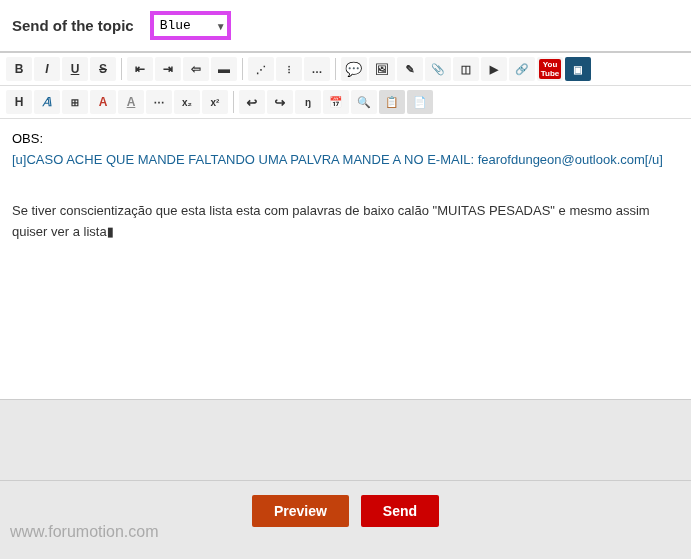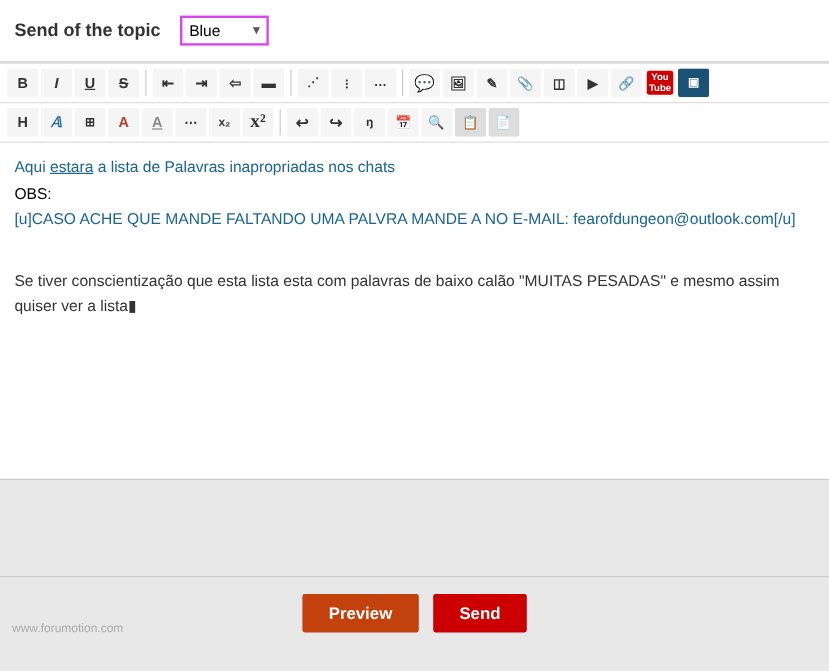--- a/index.html
+++ b/index.html
@@ -25,28 +25,29 @@
       color: #333;
       white-space: nowrap;
     }
     .top-bar-link {
       color: #7a3cb5;
       font-size: 13px;
       text-decoration: none;
       flex: 1;
     }
     .color-select {
-      border: 2px solid #d946ef;
+      border: 4px solid #d946ef;
       padding: 3px 20px 3px 6px;
       font-size: 13px;
       background: #fff;
       cursor: pointer;
       appearance: none;
       -webkit-appearance: none;
       min-width: 70px;
+      font-family: Liberation Mono, monospace;
     }
     .select-wrapper {
       position: relative;
       display: inline-block;
     }
     .select-wrapper::after {
       content: '▼';
       font-size: 10px;
       position: absolute;
       right: 5px;
@@ -201,46 +202,43 @@
   </div>
 
   <div class="toolbar-row2">
     <button class="toolbar-btn" style="font-weight:bold;font-size:12px;">H</button>
     <button class="toolbar-btn" style="font-style:italic;font-weight:bold;color:#1a6496;">𝔸</button>
     <button class="toolbar-btn" style="font-size:10px;">⊞</button>
     <button class="toolbar-btn" style="font-weight:bold;color:#c0392b;">A</button>
     <button class="toolbar-btn" style="font-weight:bold;color:#888;text-decoration:underline;">A</button>
     <button class="toolbar-btn" style="font-size:11px;">⋯</button>
     <button class="toolbar-btn" style="font-size:10px;">x₂</button>
-    <button class="toolbar-btn" style="font-size:16px;font-family:Liberation Serif, serif;">x²</button>
+    <button class="toolbar-btn" style="font-size:10px;">x²</button>
     <div class="toolbar-divider"></div>
     <button class="toolbar-btn" style="font-size:13px;">↩</button>
     <button class="toolbar-btn" style="font-size:13px;">↪</button>
     <button class="toolbar-btn" style="font-size:10px;">ŋ</button>
     <button class="toolbar-btn" style="font-size:11px;">📅</button>
     <button class="toolbar-btn" style="font-size:11px;">🔍</button>
     <button class="toolbar-btn" style="font-size:11px;background:#ddd;">📋</button>
     <button class="toolbar-btn" style="font-size:11px;background:#ddd;">📄</button>
   </div>
 
   <div class="editor-area" contenteditable="true" style="">
-    <div class="editor-line">
-      <span class="text-blue">Aqui <span class="editor-underline">estara</span> a lista de Palavras inapropriadas nos chats</span>
-    </div>
     <div class="obs-block">
       <span>OBS:</span><br>
       <span class="text-blue">[u]CASO ACHE QUE MANDE FALTANDO UMA PALVRA MANDE A NO E-MAIL: fearofdungeon@outlook.com[/u]</span>
     </div>
     <div class="editor-line">&nbsp;</div>
     <div class="editor-line">
       <span>Se tiver conscientização que esta lista esta com palavras de baixo calão "MUITAS PESADAS" e mesmo assim quiser ver a lista▮</span>
     </div>
   </div>
 </div>
 
 <div style="background:#e8e8e8; height: 80px; position:relative;">
 </div>
 
 <div class="footer-fixed" style="position:relative; background:#e8e8e8; padding: 14px 16px; display:flex; justify-content:center; gap:12px; border-top: 1px solid #ccc;">
   <button class="btn-preview">Preview</button>
   <button class="btn-send">Send</button>
-  <span class="watermark" style="position:absolute; bottom:11px; left:10px; font-size:10px; color:#aaa;">www.forumotion.com</span>
+  <span class="watermark" style="position:absolute; bottom:0; left:10px; font-size:16px; color:#aaa;">www.forumotion.com</span>
 </div>
 
 </body></html>

